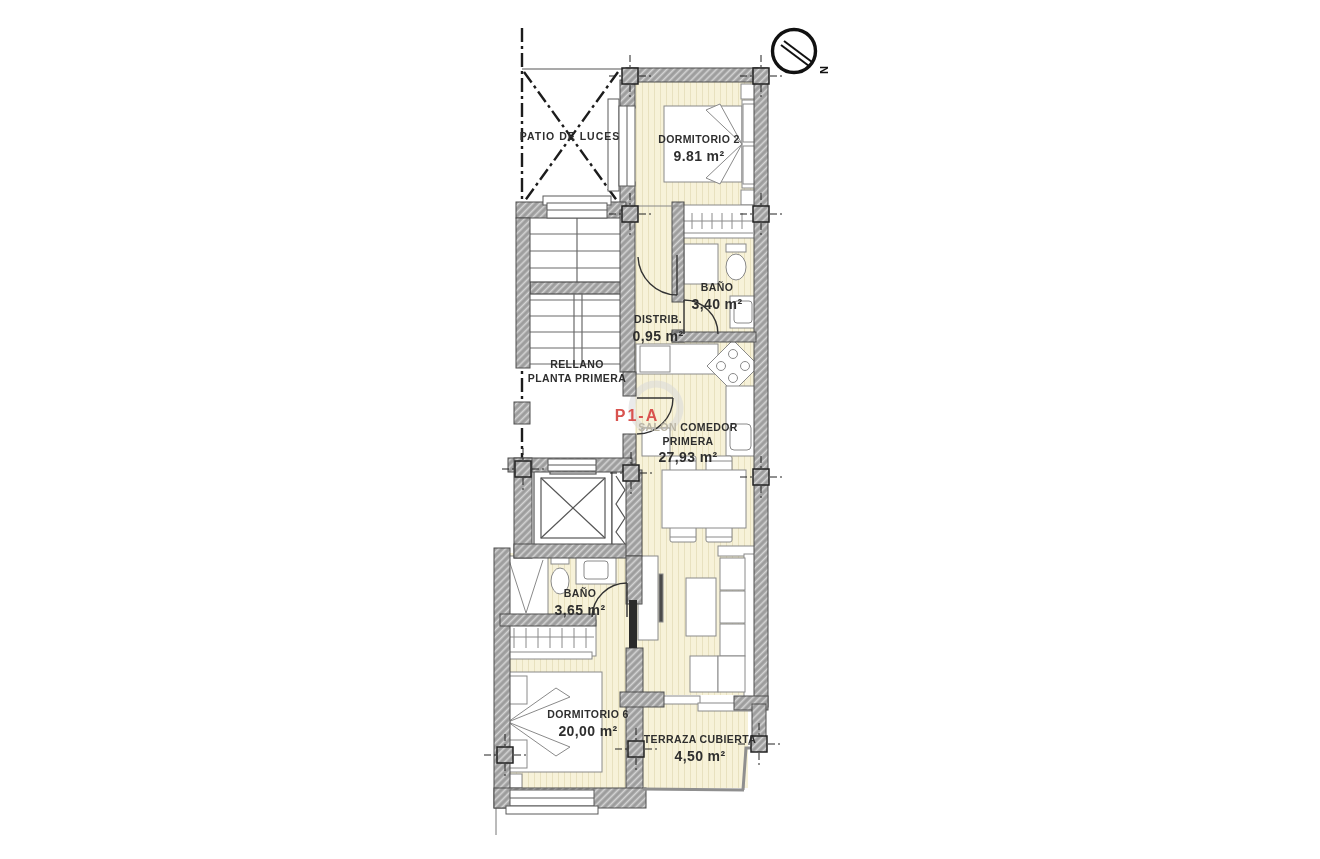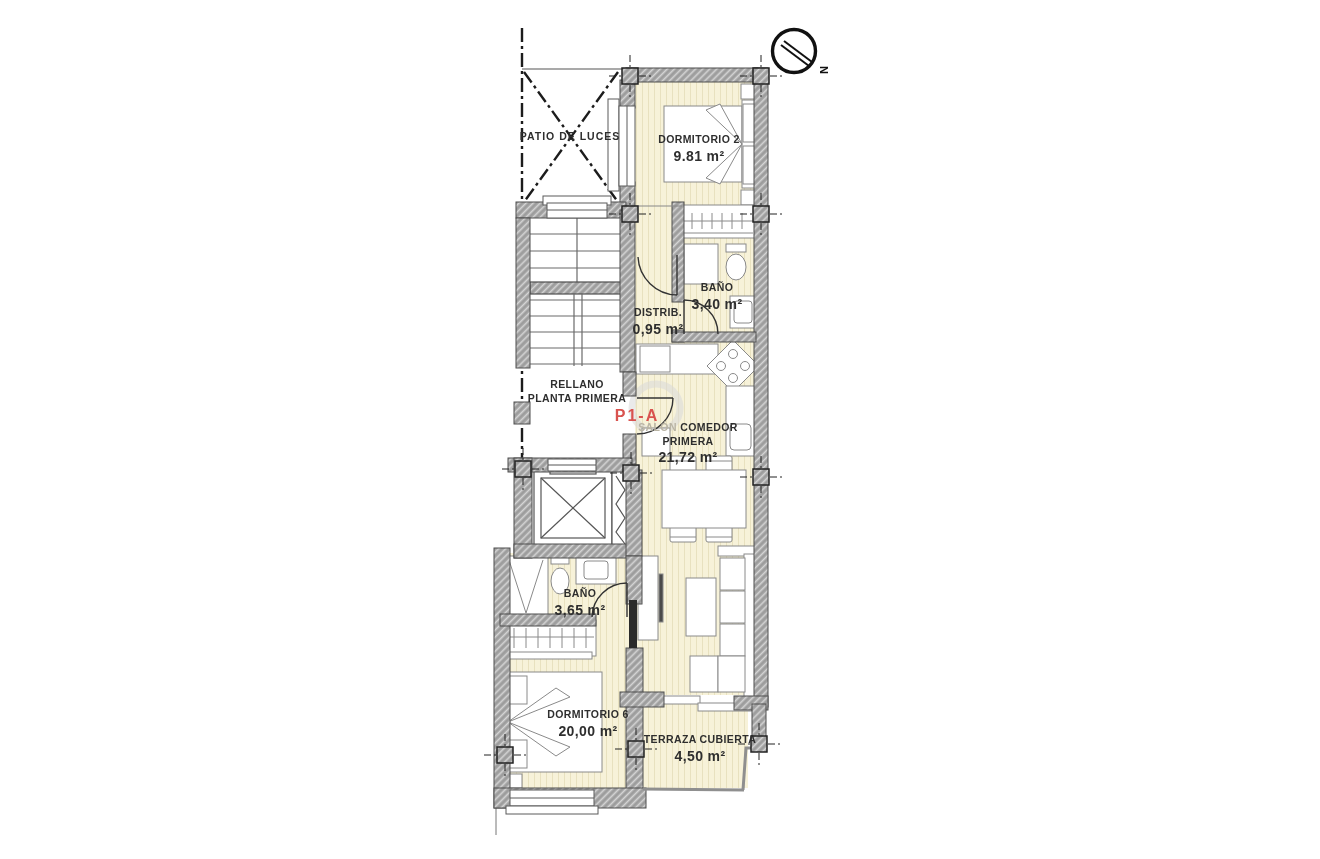--- a/index.html
+++ b/index.html
@@ -340,41 +340,41 @@
 <div class="lbl" style="left:699px;top:133px">
   <div>DORMITORIO 2</div>
   <div class="area">9.81 m²</div>
 </div>
 
 <div class="lbl" style="left:717px;top:281px">
   <div>BAÑO</div>
   <div class="area">3,40 m²</div>
 </div>
 
-<div class="lbl" style="left:658px;top:306px">
+<div class="lbl" style="left:658px;top:313px">
   <div>DISTRIB.</div>
   <div class="area">0,95 m²</div>
 </div>
 
-<div class="lbl" style="left:577px;top:378px">
+<div class="lbl" style="left:577px;top:358px">
   <div>RELLANO</div>
   <div>PLANTA PRIMERA</div>
 </div>
 
 <div class="lbl lbl-unit" style="left:621px;top:406px">
   <span>P1-A</span>
 </div>
 
 <div class="lbl" style="left:688px;top:421px">
   <div>
     <span class="word-light">SALÓN</span>
     <span>COMEDOR</span>
   </div>
   <div>PRIMERA</div>
-  <div class="area">21,72 m²</div>
+  <div class="area">27,93 m²</div>
 </div>
 
 <div class="lbl" style="left:580px;top:587px">
   <div>BAÑO</div>
   <div class="area">3,65 m²</div>
 </div>
 
 <div class="lbl" style="left:588px;top:708px">
   <div>DORMITORIO 6</div>
   <div class="area">20,00 m²</div>

